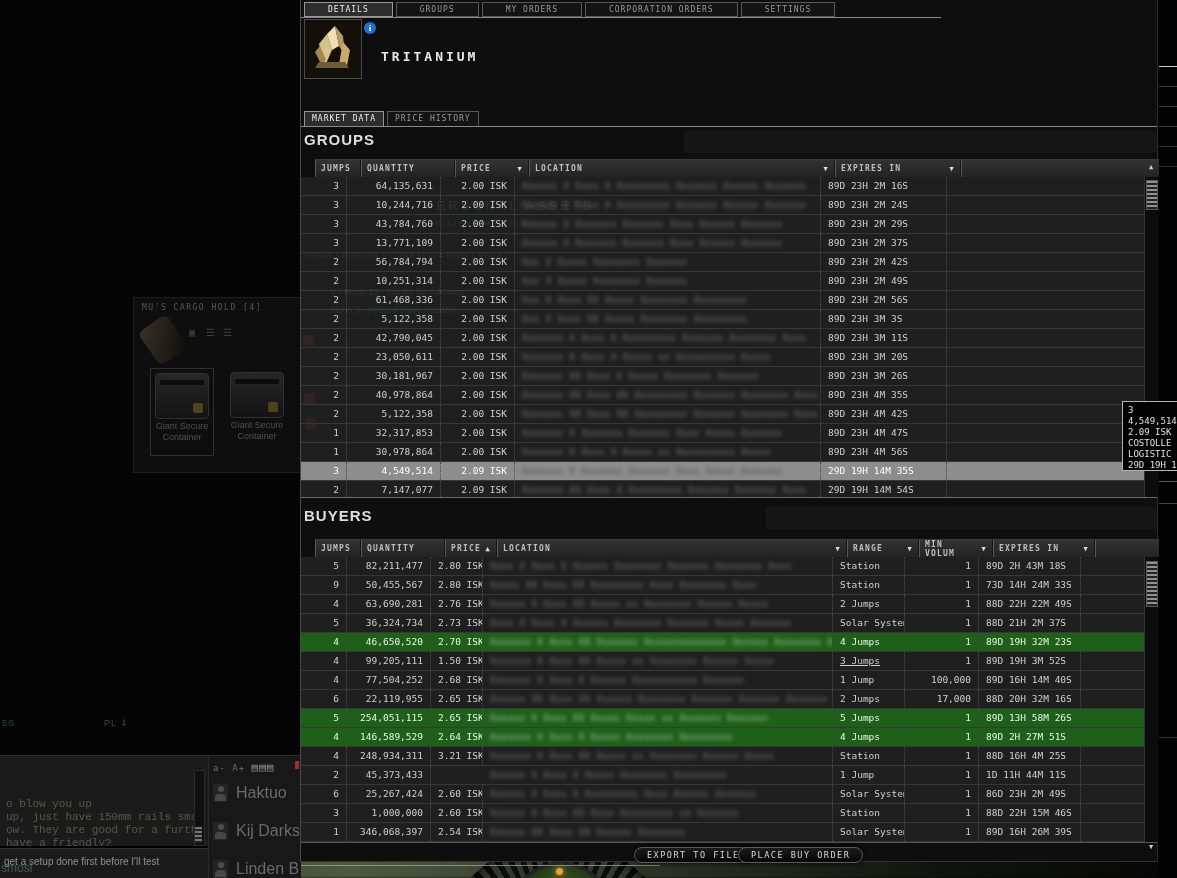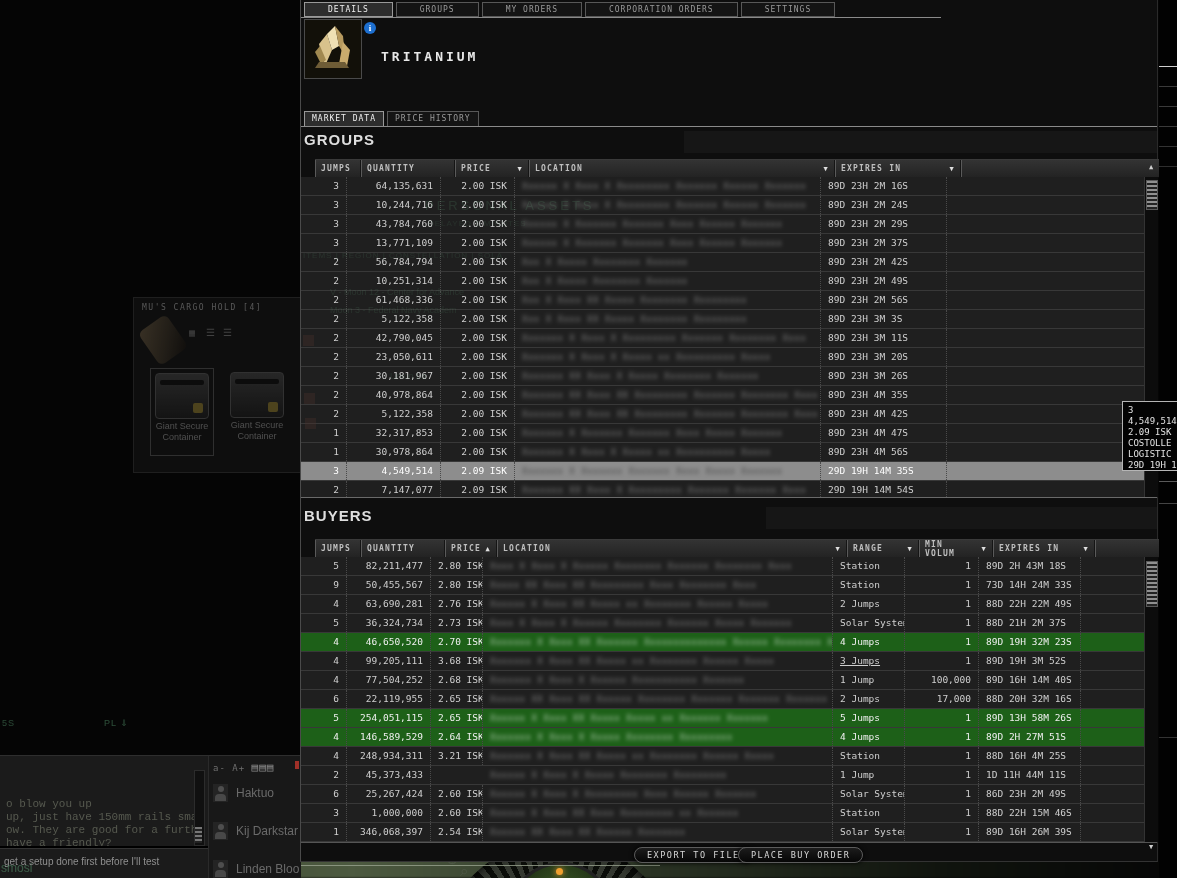--- a/index.html
+++ b/index.html
@@ -63,21 +63,21 @@
   #chat-scroll-thumb{position:absolute;left:0;bottom:2px;width:7px;height:16px;
     background:repeating-linear-gradient(180deg,#777 0 2px,#222 2px 4px);}
   #chat-members{position:absolute;left:208px;top:0;width:92px;height:123px;background:#181818;border-left:1px solid #2a2a2a;}
   #chat-ctrl{position:absolute;left:4px;top:5px;color:#6e6e6e;font-size:9px;letter-spacing:1px;}
   #chat-ctrl .lsico{color:#8a8a8a;font-size:11px;}
   #chat-red{position:absolute;right:2px;top:5px;width:4px;height:8px;background:#a03028;}
   .member{position:absolute;left:4px;display:flex;align-items:center;gap:8px;width:86px;}
   .avatar{width:15px;height:18px;background:#242424;position:relative;flex:0 0 15px;}
   .avatar:before{content:"";position:absolute;left:4.5px;top:2px;width:6px;height:6px;border-radius:50%;background:#4e4e4e;}
   .avatar:after{content:"";position:absolute;left:2px;bottom:1px;width:11px;height:7px;border-radius:4px 4px 0 0;background:#484848;}
-  .member-name{color:#6a6a6a;font-family:"Liberation Sans",sans-serif;font-size:12px;white-space:nowrap;overflow:hidden;}
+  .member-name{color:#6a6a6a;font-family:"Liberation Sans",sans-serif;font-size:16px;white-space:nowrap;overflow:hidden;}
 
   
   #market{left:300px;top:0;width:858px;height:862px;background:#0e0e0e;border-left:1px solid #4a4a4a;
     border-right:1px solid #2a2a2a;border-bottom:1px solid #333;box-sizing:border-box;}
   #top-tabs{position:absolute;left:3px;top:2px;display:flex;gap:3px;}
   .tab{height:13px;line-height:13px;padding:0 23px;background:#141414;border:1px solid #585858;
     color:#9a9a9a;font-size:8px;letter-spacing:1px;cursor:pointer;}
   .tab.active{background:#2d2d2d;border-color:#999;color:#f0f0f0;}
   #tabline{position:absolute;left:0;top:17px;width:640px;height:1px;background:#8a8a8a;}
   #item-icon{position:absolute;left:3px;top:19px;width:56px;height:58px;background:#121009;border:1px solid #4a4a4a;}
@@ -489,21 +489,21 @@
           <div class="tcell ar" style="width: 52px;">2.70 ISK</div>
           <div class="tcell al" style="width: 350px;"><span class="blurtxt">Xxxxxxx X   Xxxx XX   Xxxxxxx Xxxxxxxxxxxxxx Xxxxxx Xxxxxxxx Xxxxx</span></div>
           <div class="tcell al" style="width: 72px;">4 Jumps</div>
           <div class="tcell ar" style="width: 74px;">1</div>
           <div class="tcell al" style="width: 102px;">89D 19H 32M 23S</div>
           <div class="tcell fillc"></div>
         </div>
         <div class="trow">
           <div class="tcell ar" style="width: 46px;">4</div>
           <div class="tcell ar" style="width: 84px;">99,205,111</div>
-          <div class="tcell ar" style="width: 52px;">3.68 ISK</div>
+          <div class="tcell ar" style="width: 52px;">1.50 ISK</div>
           <div class="tcell al" style="width: 350px;"><span class="blurtxt">Xxxxxxx X   Xxxx XX   Xxxxx xx Xxxxxxxx Xxxxxx Xxxxx</span></div>
           <div class="tcell al" style="width: 72px; text-decoration: underline;">3 Jumps</div>
           <div class="tcell ar" style="width: 74px;">1</div>
           <div class="tcell al" style="width: 102px;">89D 19H 3M 52S</div>
           <div class="tcell fillc"></div>
         </div>
         <div class="trow">
           <div class="tcell ar" style="width: 46px;">4</div>
           <div class="tcell ar" style="width: 84px;">77,504,252</div>
           <div class="tcell ar" style="width: 52px;">2.68 ISK</div>

